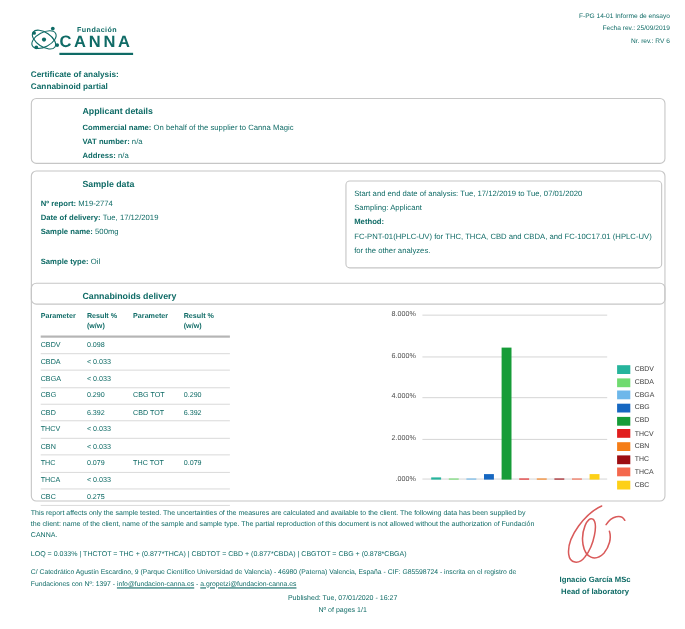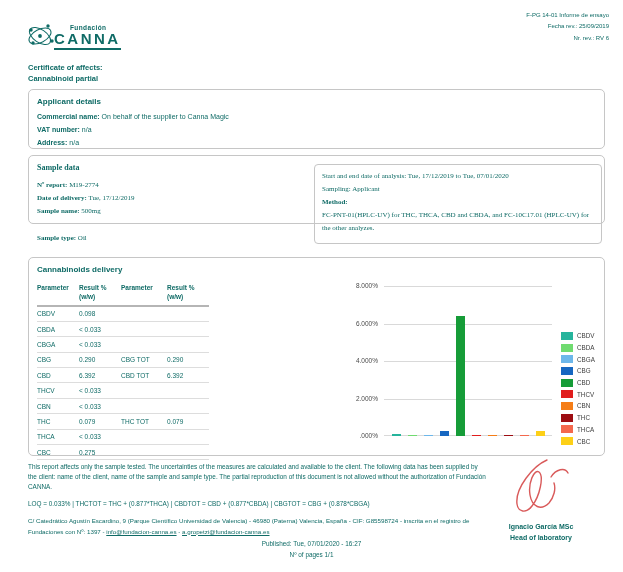--- a/index.html
+++ b/index.html
@@ -9,23 +9,23 @@
   
   .logo{position:absolute;left:26px;top:20px;display:flex;align-items:flex-start;}
   .logo-text{margin-left:-8px;margin-top:4px;}
   .logo-small{font-size:6.5px;font-weight:bold;letter-spacing:.4px;margin-left:16px;}
   .logo-big{font-size:15px;font-weight:bold;letter-spacing:2.5px;line-height:1.05;
             border-bottom:2.5px solid #0f6b66;padding-bottom:1px;}
   .header-meta{position:absolute;right:14px;top:10px;text-align:right;font-size:6px;line-height:1.9;}
   .doc-title{position:absolute;left:28px;top:63px;font-size:7.5px;font-weight:bold;line-height:1.4;}
 
   
-  .box{position:absolute;left:28px;width:577px;border:1px solid #c6c6c6;border-radius:5px;box-sizing:border-box;}
+  .box{position:absolute;left:28px;width:577px;border:1px solid #c6c6c6;border-radius:5px;box-sizing:border-box;padding-left:38px;}
   .box-applicant{top:89px;height:60px;}
-  .box-sample{top:155px;height:69px;font-family:Liberation Serif, serif;}
+  .box-sample{top:155px;height:122px;}
   .box-profile{top:257px;height:199px;}
   .box-heading{font-size:8px;font-weight:bold;padding:7px 0 4px 8px;}
 
   .field{font-size:7px;line-height:13px;padding-left:8px;}
   .field .lbl{font-weight:bold;}
 
   .sample-left{position:absolute;left:0;top:23px;}
   .sample-type{margin-top:14px;}
   .sample-right{position:absolute;left:285px;top:8px;width:288px;height:80px;border:1px solid #c6c6c6;
                 border-radius:4px;box-sizing:border-box;padding:5px 7px;font-size:7px;line-height:13px;}
@@ -86,21 +86,21 @@
     </div>
   </div>
 
   <div class="header-meta">
     <div>F-PG 14-01 Informe de ensayo</div>
     <div>Fecha rev.: 25/09/2019</div>
     <div>Nr. rev.: RV 6</div>
   </div>
 
   <div class="doc-title">
-    <div>Certificate of affects:</div>
+    <div>Certificate of analysis:</div>
     <div>Cannabinoid partial</div>
   </div>
 
   <div class="box box-applicant">
     <div class="box-heading">Applicant details</div>
     <div class="field">
       <span class="lbl">Commercial name:</span>
       <span>On behalf of the supplier to Canna Magic</span>
     </div>
     <div class="field">

